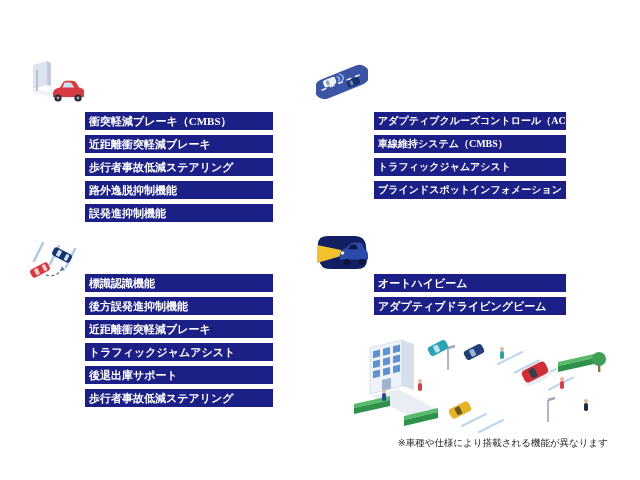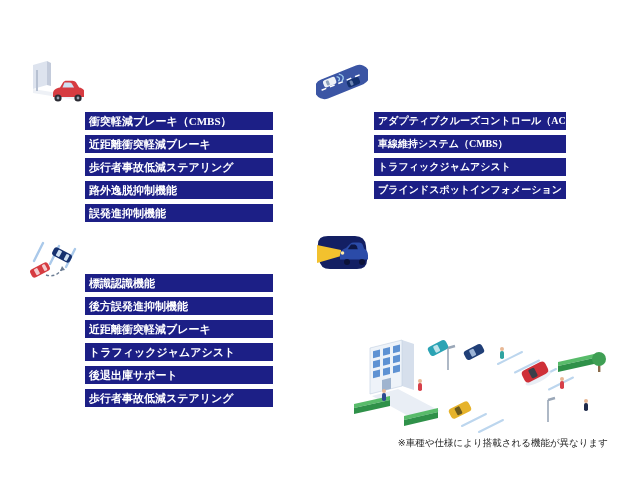--- a/index.html
+++ b/index.html
@@ -114,20 +114,24 @@
     <polygon points="3,13 27,18 27,24 3,31" fill="#f2c12e"></polygon>
     <g>
       <path d="M26,26 q-1,-8 6,-10 l4,-4 q1.5,-1.4 4,-1.4 l5,0 q3,0 4,3 l1,3 q4,2 4,7 l0,4 -28,0 z" fill="#2b4ba8"></path>
       <path d="M37,12.5 l3.6,0 q1.6,0 2.2,1.8 l1,3 -10,0 z" fill="#0e1848"></path>
       <circle cx="28.5" cy="21" r="1.8" fill="#ffe9a8"></circle>
       <circle cx="33" cy="30" r="3" fill="#0c1238"></circle>
       <circle cx="48" cy="30" r="3" fill="#0c1238"></circle>
     </g>
   </svg>
 
+  <div class="group g4">
+    <div class="bar">オートハイビーム</div>
+    <div class="bar">アダプティブドライビングビーム</div>
+  </div>
 
   <svg class="illustration" viewBox="0 0 256 108" aria-hidden="true">
 
     <polygon points="20,70 46,63 88,85 62,93" fill="#e9eef5"></polygon>
 
     <polygon points="18,22 50,14 62,18 30,26" fill="#f6f9fc"></polygon>
     <polygon points="50,14 62,18 62,64 50,60" fill="#d6dfec"></polygon>
     <g transform="translate(18,22) skewY(-14)">
       <rect x="0" y="0" width="32" height="46" fill="#eef3f9" stroke="#c5d2e2" stroke-width="0.6"></rect>
       <g fill="#5e92d3">

